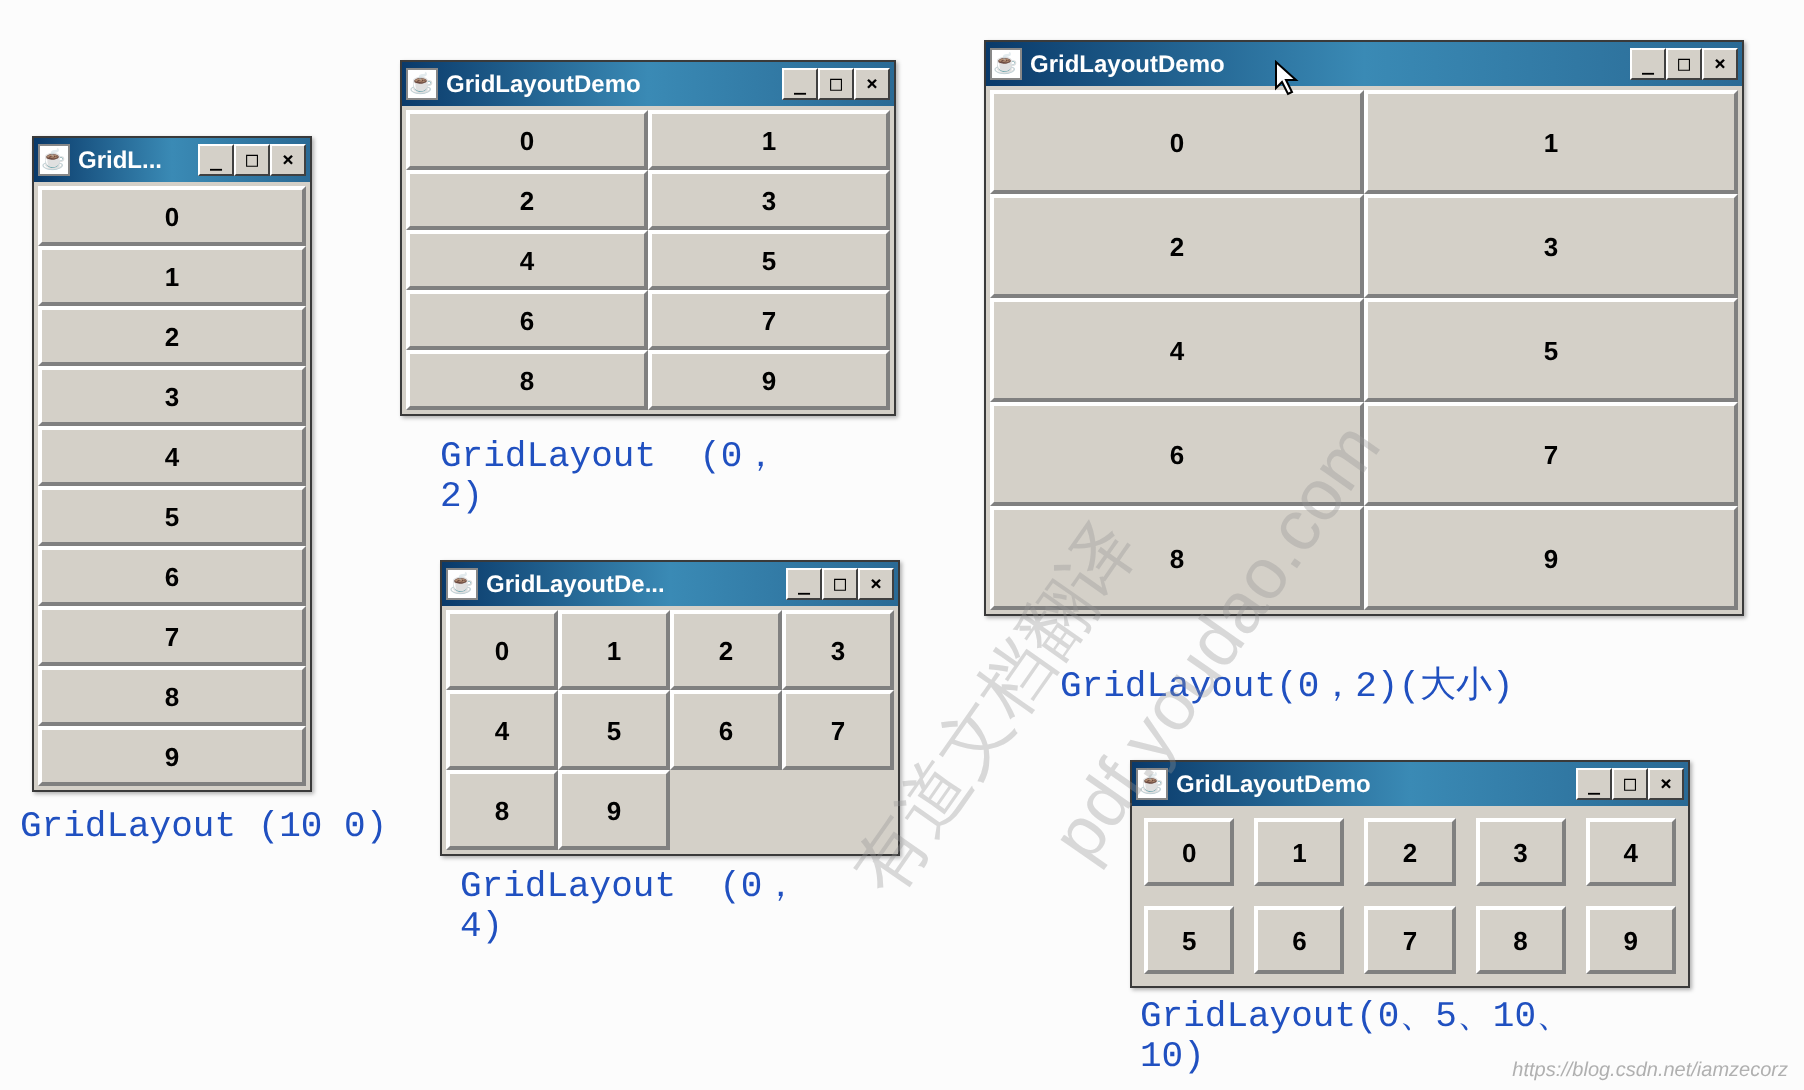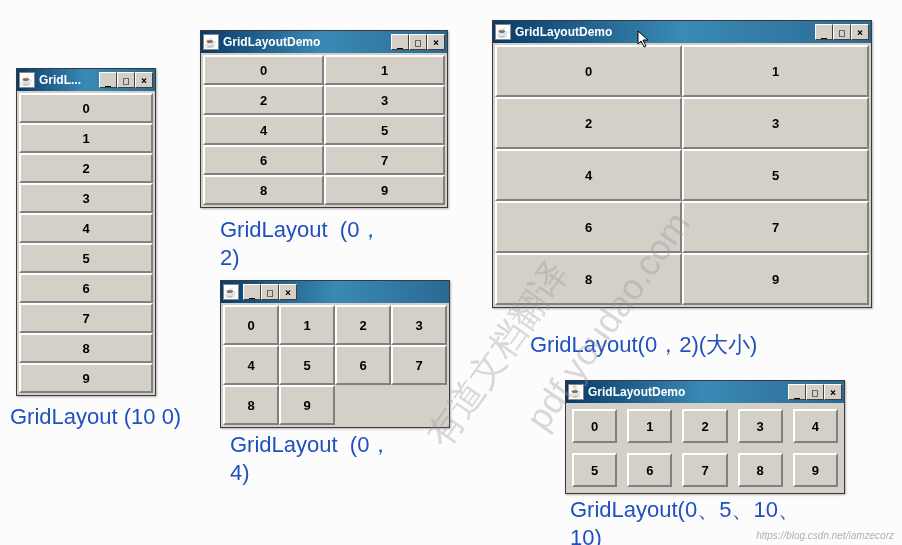--- a/index.html
+++ b/index.html
@@ -80,22 +80,22 @@
       align-items: center;
       justify-content: center;
       font-size: 13px;
       font-weight: bold;
       color: #000;
       font-family: Arial, sans-serif;
     }
     .caption {
       position: absolute;
       color: #2050c0;
-      font-size: 22px;
-      font-family: Liberation Sans, sans-serif;
+      font-size: 18px;
+      font-family: Liberation Mono, monospace;
       white-space: pre-wrap;
     }
     .watermark {
       position: absolute;
       color: rgba(150,150,150,0.35);
       font-size: 36px;
       transform: rotate(-55deg);
       pointer-events: none;
     }
     .attribution {
@@ -186,20 +186,21 @@
     <div class="cell">7</div>
     <div class="cell">8</div>
     <div class="cell">9</div>
   </div>
     </div>
 </div>
 
 <div class="window" id="w3">
   <div class="titlebar">
     <span class="java-icon">☕</span>
+    <span class="title-text">GridLayoutDe...</span>
     <span class="win-btns">
       <span class="win-btn">_</span>
       <span class="win-btn">□</span>
       <span class="win-btn">×</span>
     </span>
   </div>
   <div class="body">
       <div class="grid">
     <div class="cell">0</div>
     <div class="cell">1</div>

